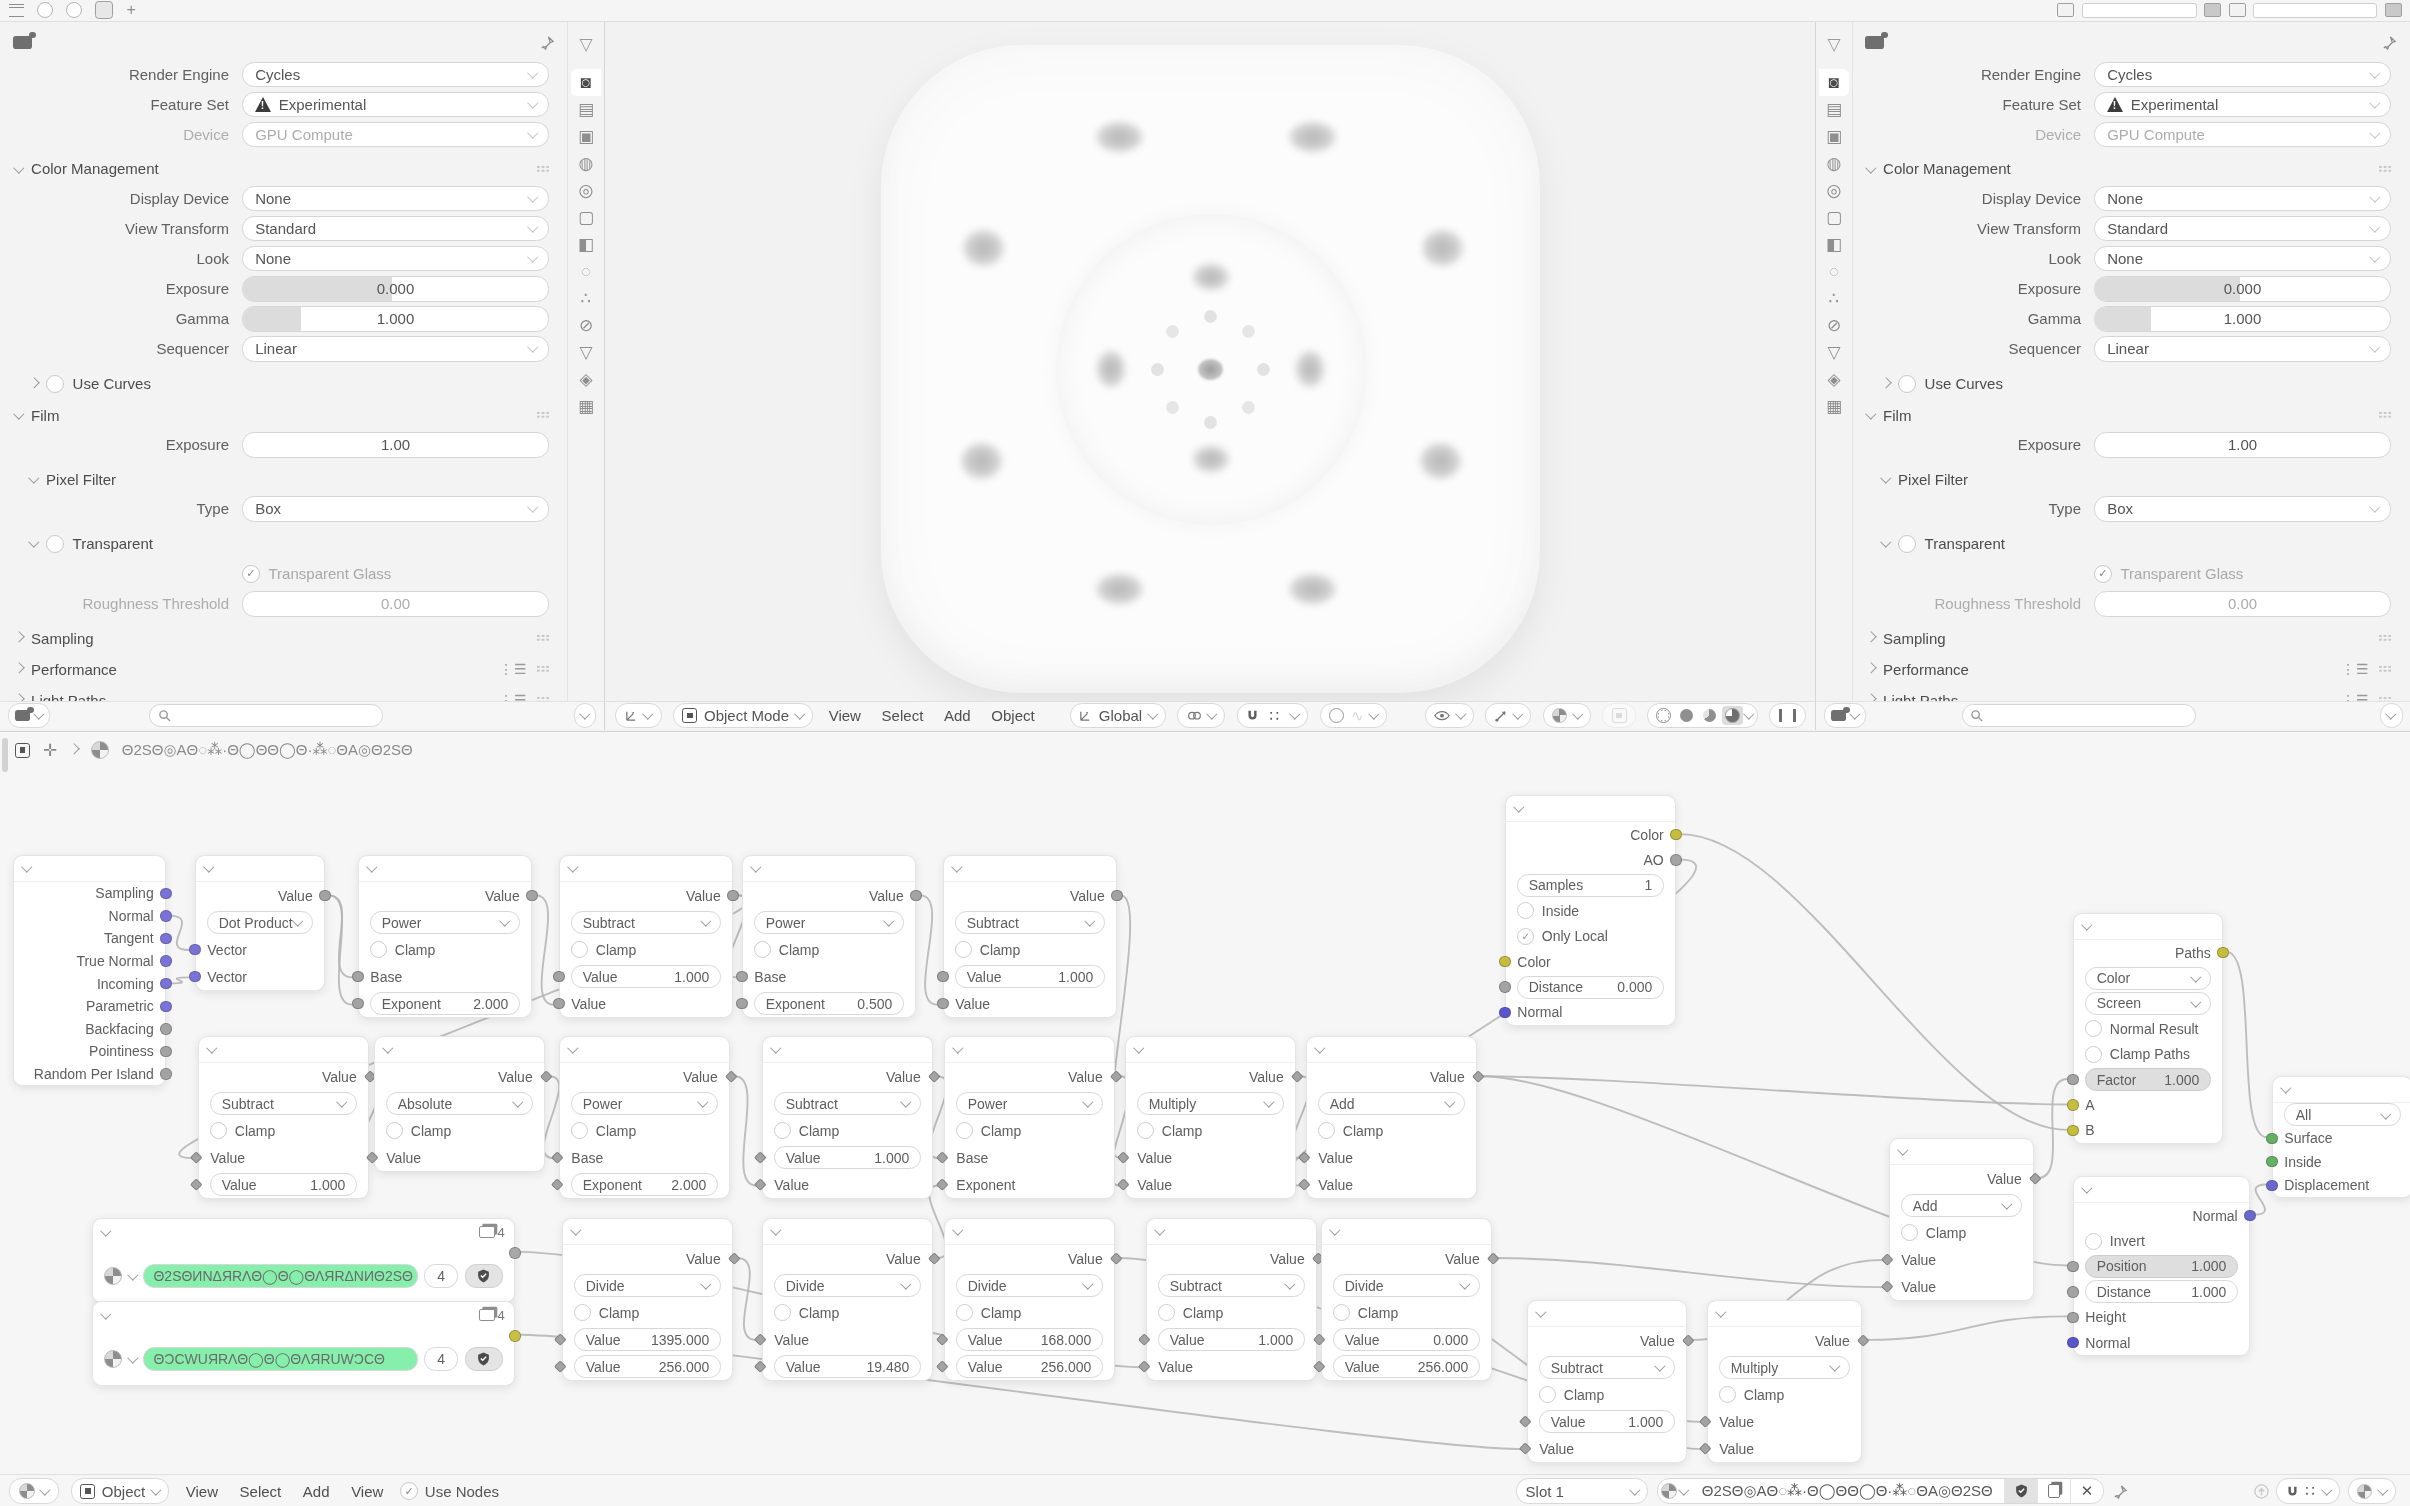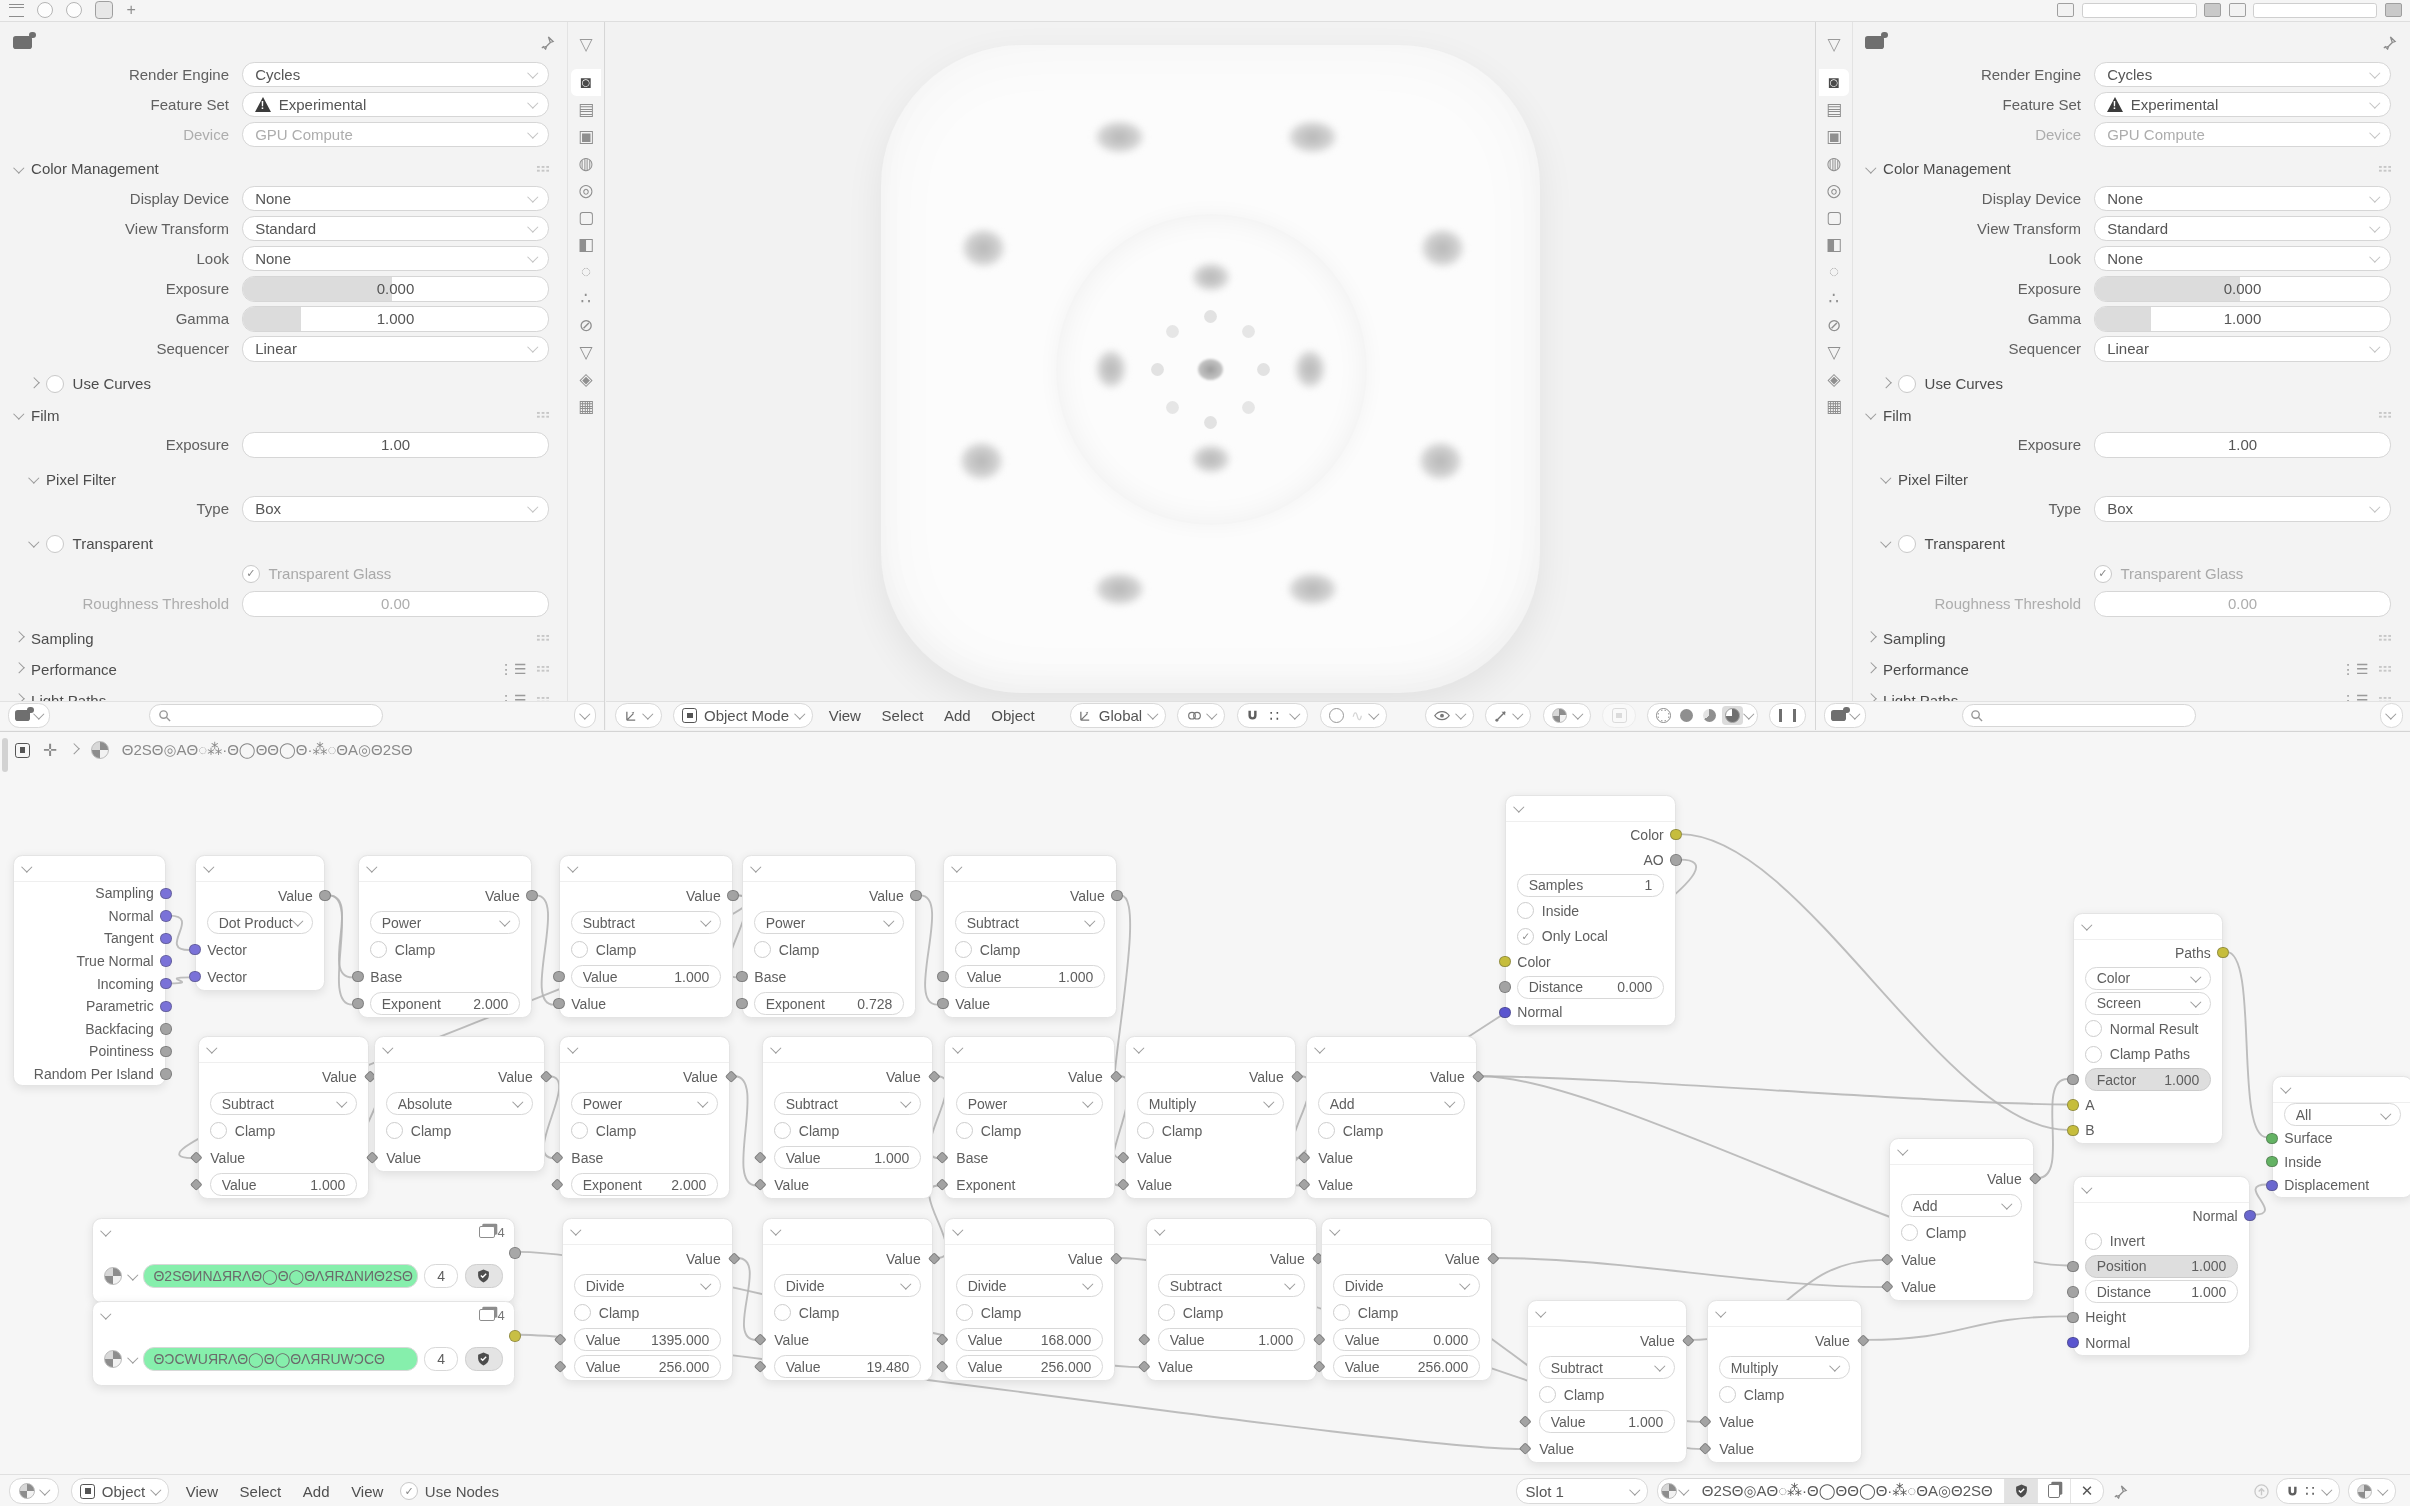--- a/index.html
+++ b/index.html
@@ -855,21 +855,21 @@
             <span>Clamp</span>
           </div>
           <div class="nrow" style="height:27px">
             <span class="sock c in" style="background:#a3a3a3"></span>
             <span>Base</span>
           </div>
           <div class="nrow" style="height:27px">
             <span class="sock c in" style="background:#a3a3a3"></span>
             <span class="npill">
               <span class="pl">Exponent</span>
-              <span>0.728</span>
+              <span>0.500</span>
             </span>
           </div>
         </div>
         <div class="node" style="left: 943px; top: 123px; width: 172px;">
           <div class="nhead">
             <span class="chev"></span>
           </div>
           <div class="nrow out" style="height:27px">
             <span>Value</span>
             <span class="sock c outp" style="background:#a3a3a3"></span>

